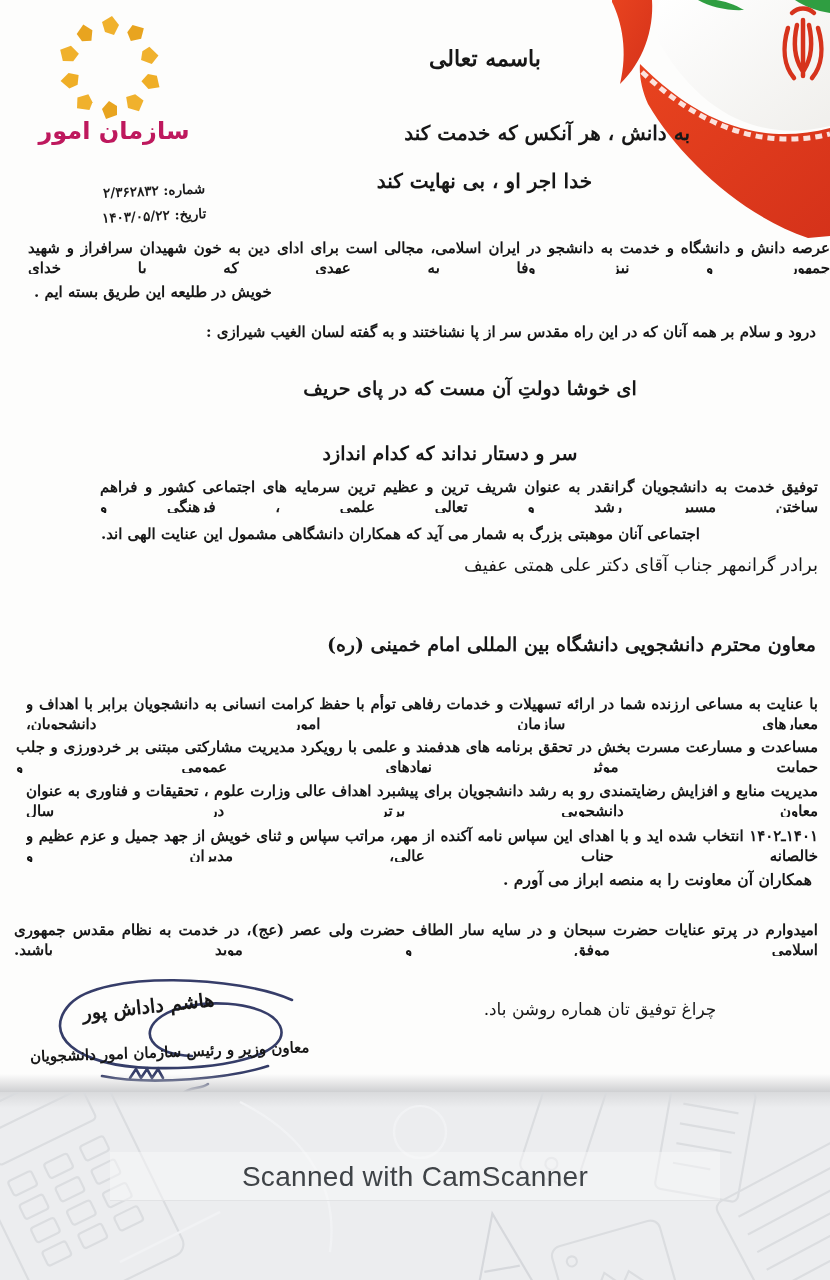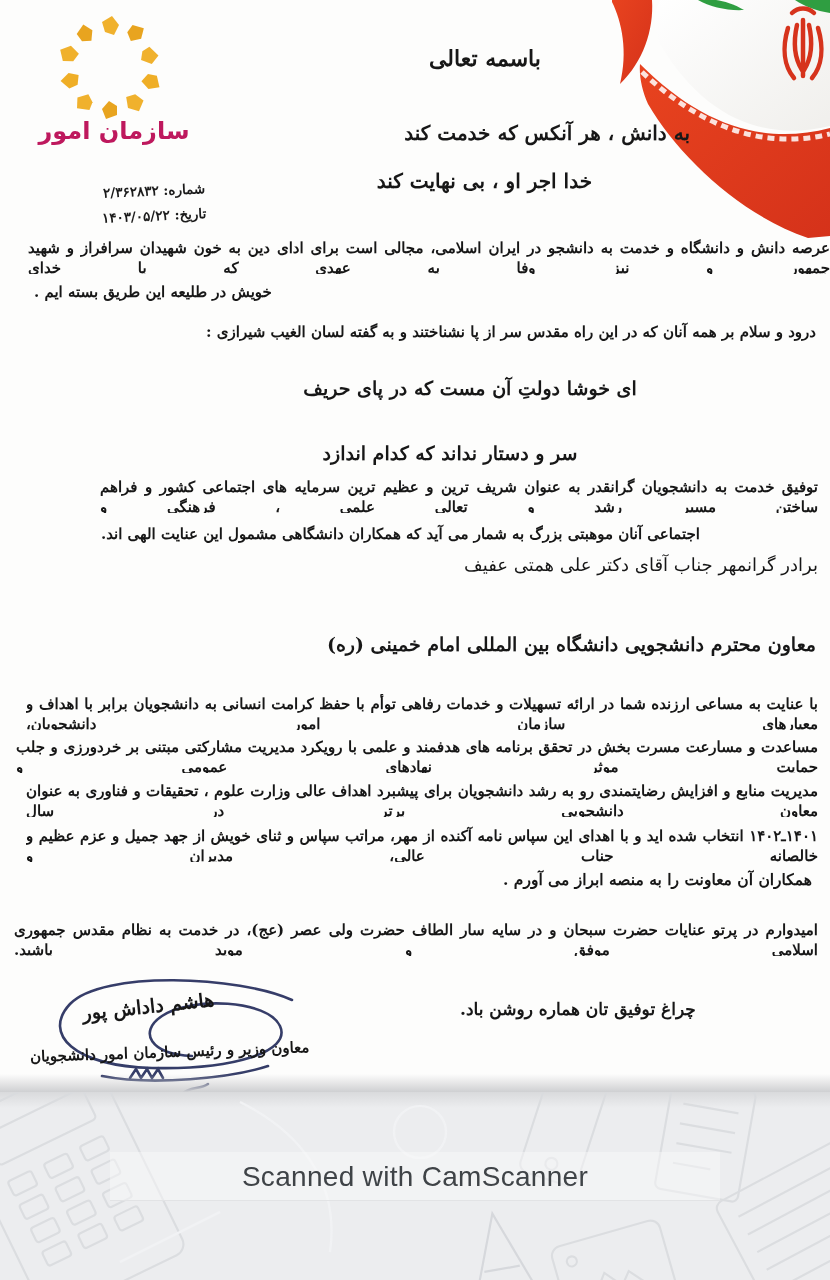--- a/index.html
+++ b/index.html
@@ -27,21 +27,21 @@
   #p3l1{left:100px;right:12px;top:477px;}
   #p3l2{left:130px;width:570px;top:524px;text-align:center;font-size:15px;white-space:nowrap;}
   #addr1{right:12px;top:553px;font-size:18px;font-weight:400;white-space:nowrap;}
   #addr2{right:14px;top:632px;font-size:19px;font-weight:700;white-space:nowrap;}
   #p4l1{left:26px;right:12px;top:694px;}
   #p4l2{left:16px;right:12px;top:737px;}
   #p4l3{left:26px;right:12px;top:781px;}
   #p4l4{left:26px;right:12px;top:826px;}
   #p4l5{right:18px;top:870px;font-size:15.5px;white-space:nowrap;}
   #p5{left:14px;right:12px;top:920px;}
-  #closing{left:460px;width:280px;top:998px;text-align:left;font-size:17px;font-weight:700;white-space:nowrap;}
+  #closing{left:460px;width:280px;top:998px;text-align:center;font-size:17px;font-weight:400;white-space:nowrap;}
   
   #sig-name{left:82px;top:994px;font-size:19px;font-weight:800;transform:rotate(-6deg);white-space:nowrap;}
   #sig-title{left:30px;top:1042px;font-size:15px;font-weight:700;transform:rotate(-2deg);white-space:nowrap;}
   #sig-scribble{position:absolute;left:40px;top:972px;width:280px;height:130px;}
   
   #page-shadow{position:absolute;left:0;right:0;top:1074px;height:18px;background:linear-gradient(180deg,rgba(0,0,0,0),#cfd0d2);}
   #footer{position:absolute;left:0;right:0;top:1092px;height:188px;background:linear-gradient(180deg,#d9dadc 0px,#ecedef 16px);overflow:hidden;}
   #doodles{position:absolute;left:0;top:0;width:830px;height:188px;opacity:.85;}
   #wm-band{position:absolute;left:110px;top:60px;width:610px;height:48px;background:rgba(250,250,251,.45);border-bottom:1px solid #e2e3e5;}
   #wm-text{position:absolute;left:0;right:0;top:62px;height:46px;line-height:46px;text-align:center;font-family:"Liberation Sans",sans-serif;font-size:28px;color:#3f4347;letter-spacing:.3px;}

